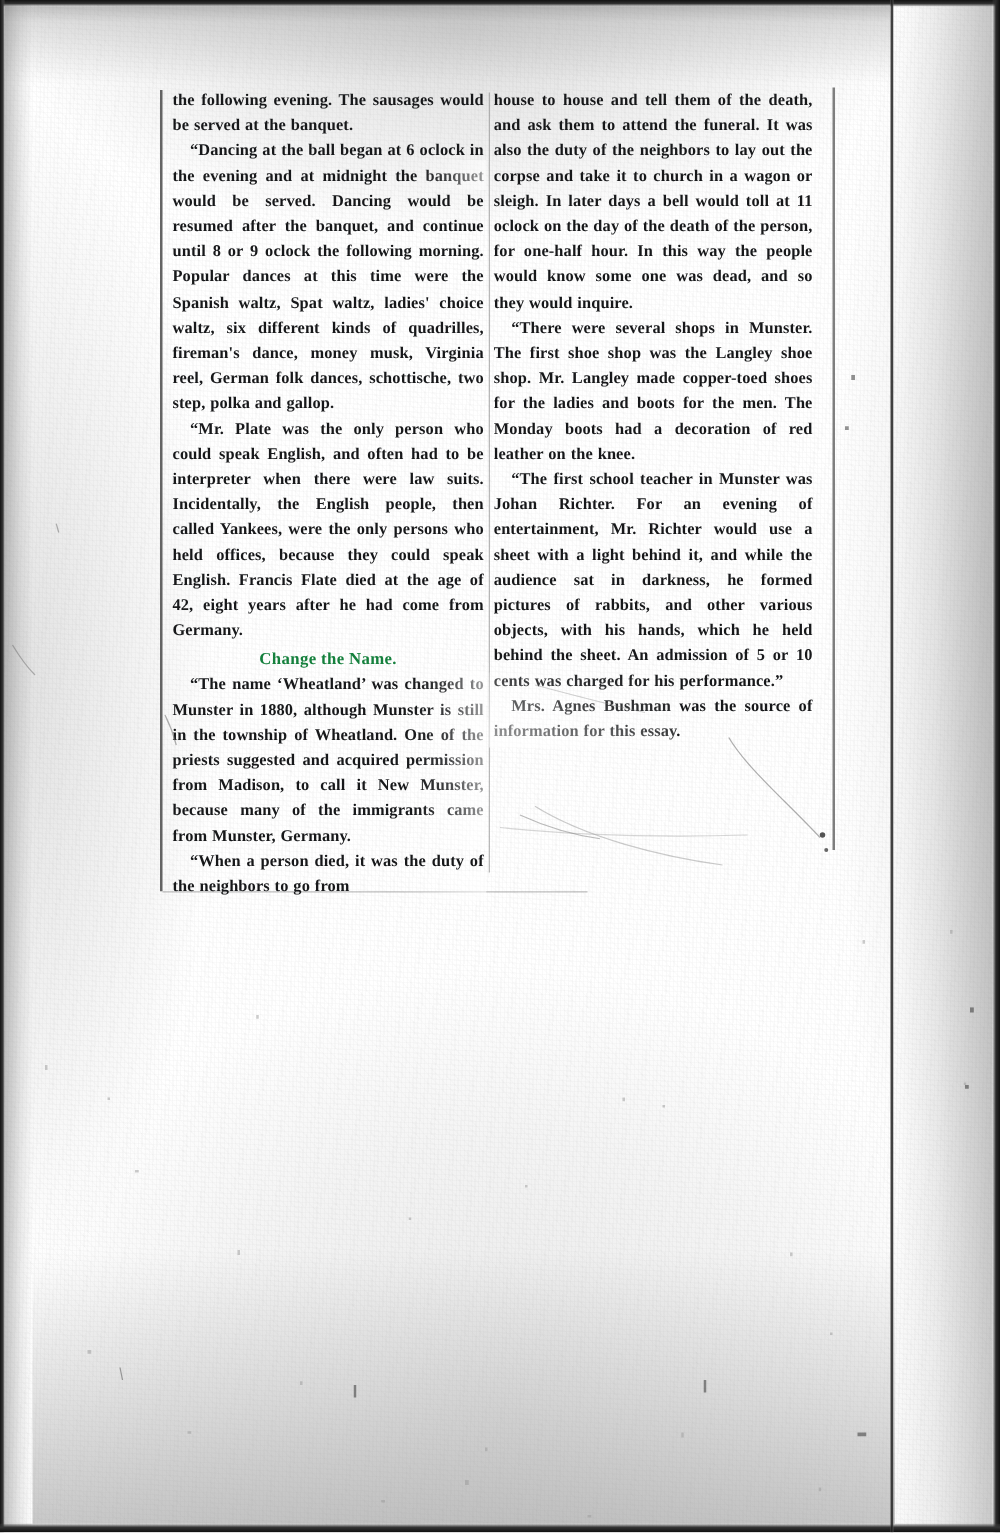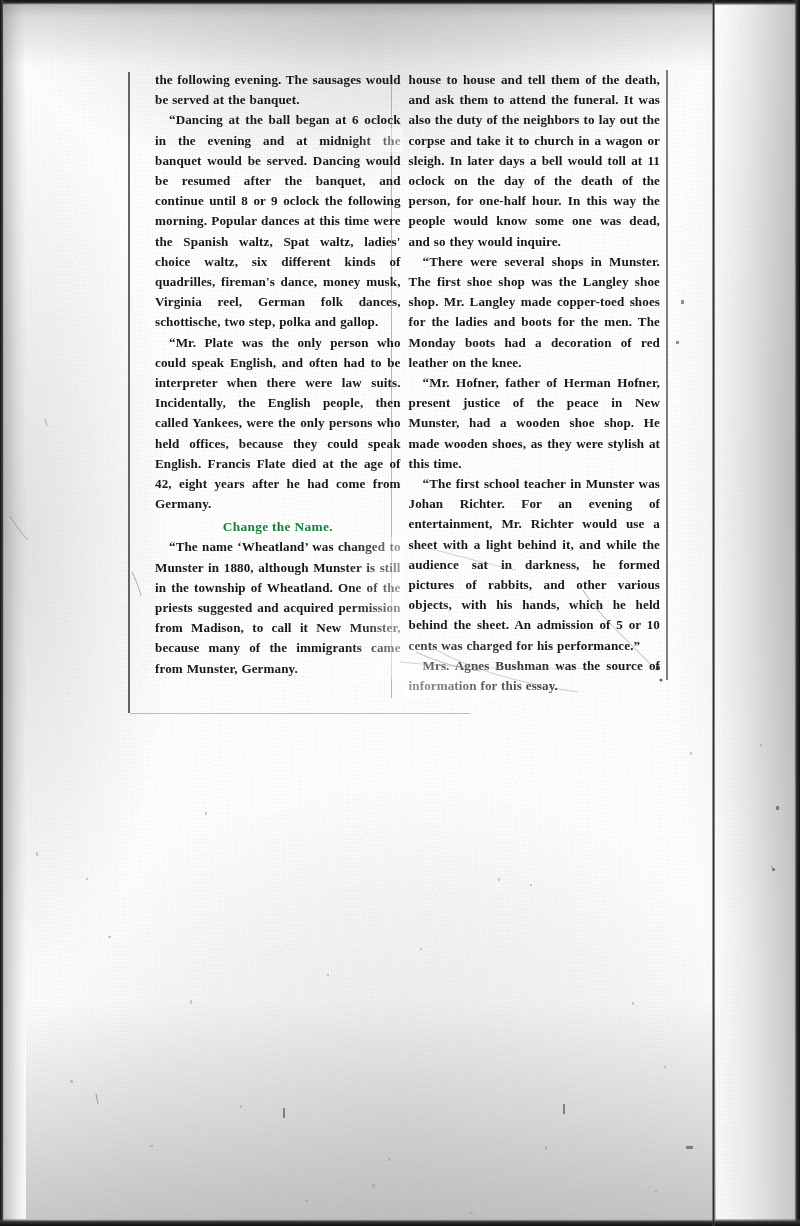--- a/index.html
+++ b/index.html
@@ -110,21 +110,20 @@
   }
   .clip-rule-bottom {
     position: absolute; left: 2px; top: 643px; width: 340px; height: 1px;
     background: #7d7d7d; opacity: .5;
   }
 
   .columns {
     position: absolute;
     inset: 0;
     display: flex;
-    margin-left: 17px;
   }
 
   .col {
     box-sizing: border-box;
     width: 265px;
     padding: 0 9px 0 8px;
   }
   .col-left  { padding-left: 10px; padding-right: 6px; }
   .col-right { padding-left: 2px; padding-right: 8px; }
 
@@ -247,30 +246,33 @@
           <p>“Mr. Plate was the only person who could speak English, and often had to be interpreter when there were law suits. Incidentally, the English people, then called Yankees, were the only persons who held offices, because they could speak English. Francis Flate died at the age of 42, eight years after he had come from Germany.</p>
         </div>
 
         <h2 class="subhead">Change the Name.</h2>
 
         <div class="fade-wrap">
           <p>“The name ‘Wheatland’ was changed to Munster in 1880, although Munster is still in the township of Wheatland. One of the priests suggested and acquired permission from Madison, to call it New Munster, because many of the immigrants came from Munster, Germany.</p>
           <div class="fade-r"></div>
         </div>
 
+        <div class="fade-wrap">
+          <p>“When a person died, it was the duty of the neighbors to go from</p>
+          <div class="fade-r" style="top:18px;height:24px;width:80px;"></div>
+        </div>
       </div>
 
       <div class="col col-right news">
         <div class="fade-wrap">
           <p class="noind">house to house and tell them of the death, and ask them to attend the funeral. It was also the duty of the neighbors to lay out the corpse and take it to church in a wagon or sleigh. In later days a bell would toll at 11 oclock on the day of the death of the person, for one-half hour. In this way the people would know some one was dead, and so they would inquire.</p>
         </div>
 
         <p>“There were several shops in Munster. The first shoe shop was the Langley shoe shop. Mr. Langley made copper-toed shoes for the ladies and boots for the men. The Monday boots had a decoration of red leather on the knee.</p>
 
-        <p>“Mr. Hofner, father of Herman Hofner, present justice of the peace in New Munster, had a wooden shoe shop. He made wooden shoes, as they were stylish at this time.</p>
 
         <p>“The first school teacher in Munster was Johan Richter. For an evening of entertainment, Mr. Richter would use a sheet with a light behind it, and while the audience sat in darkness, he formed pictures of rabbits, and other various objects, with his hands, which he held behind the sheet. An admission of 5 or 10 cents was charged for his performance.”</p>
 
         <div class="fade-wrap">
           <p>Mrs. Agnes Bushman was the source of information for this essay.</p>
           <div class="fade-bl"></div>
         </div>
       </div>
 
     </div>

